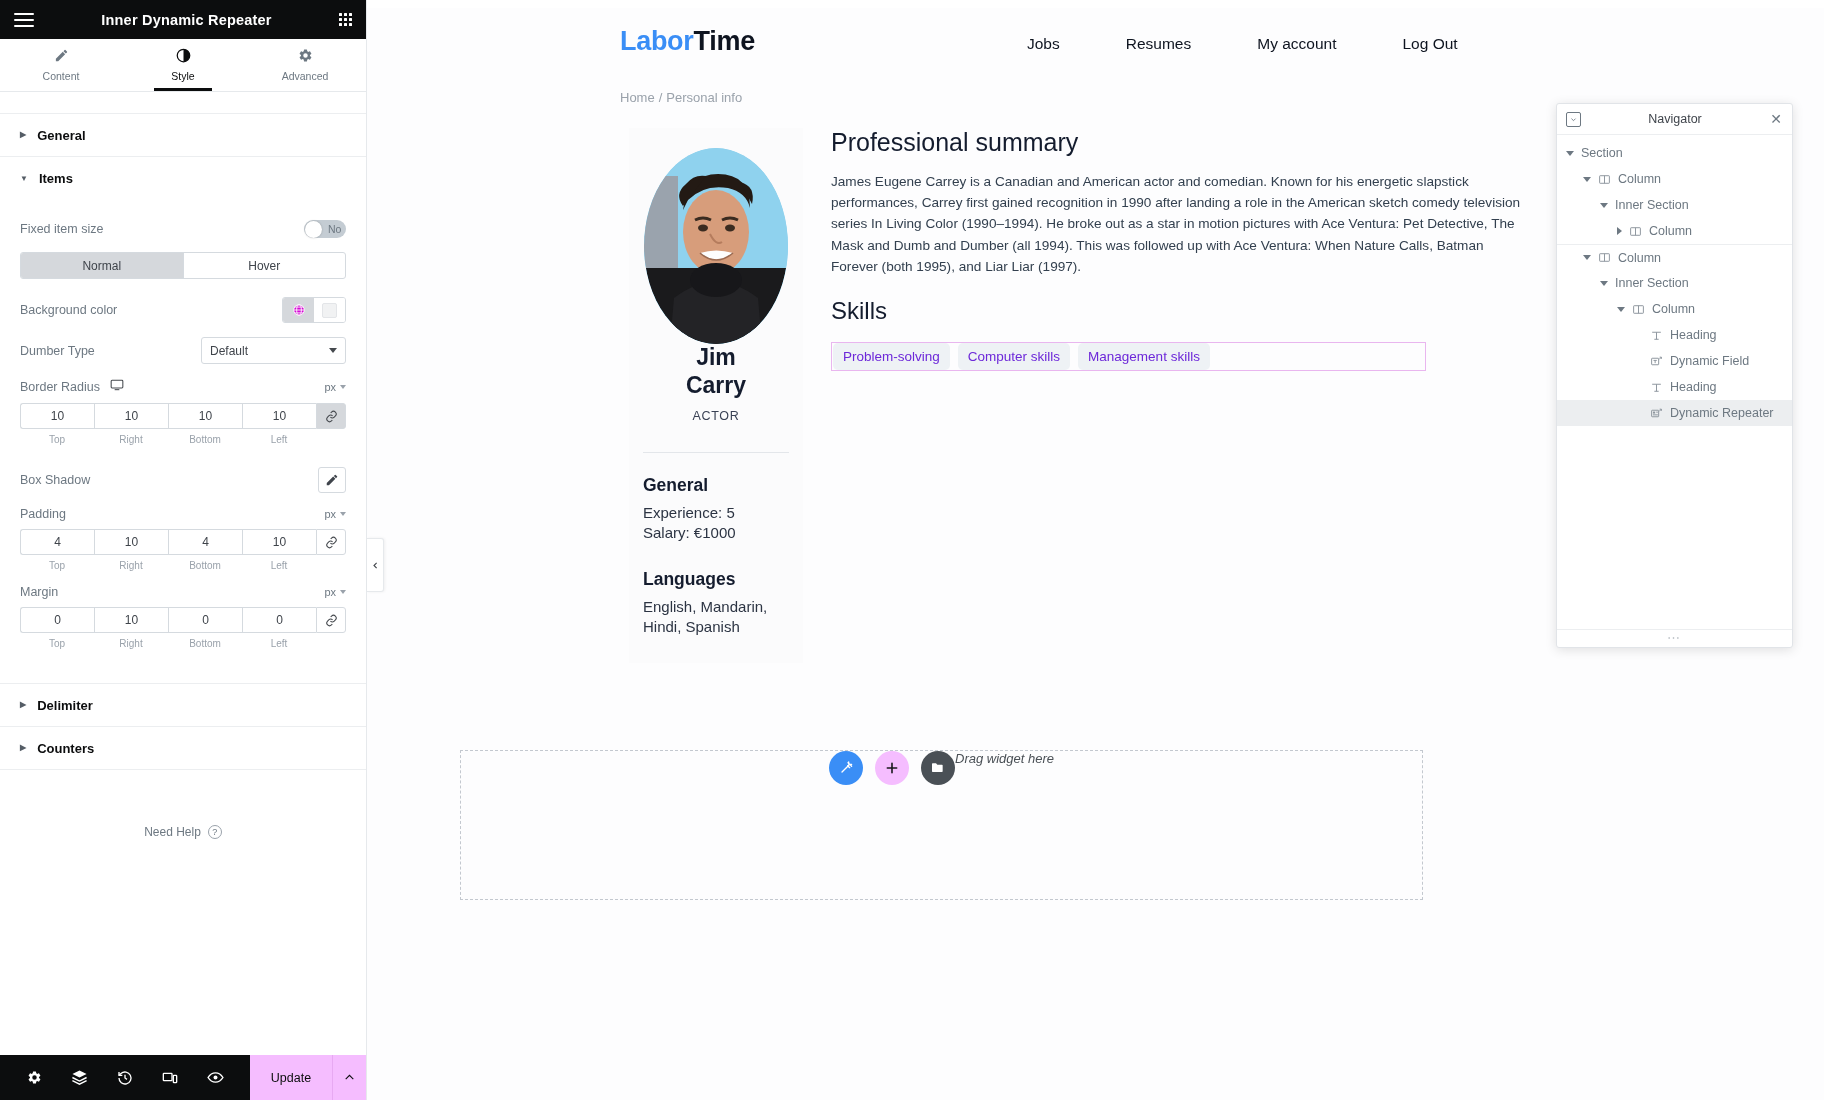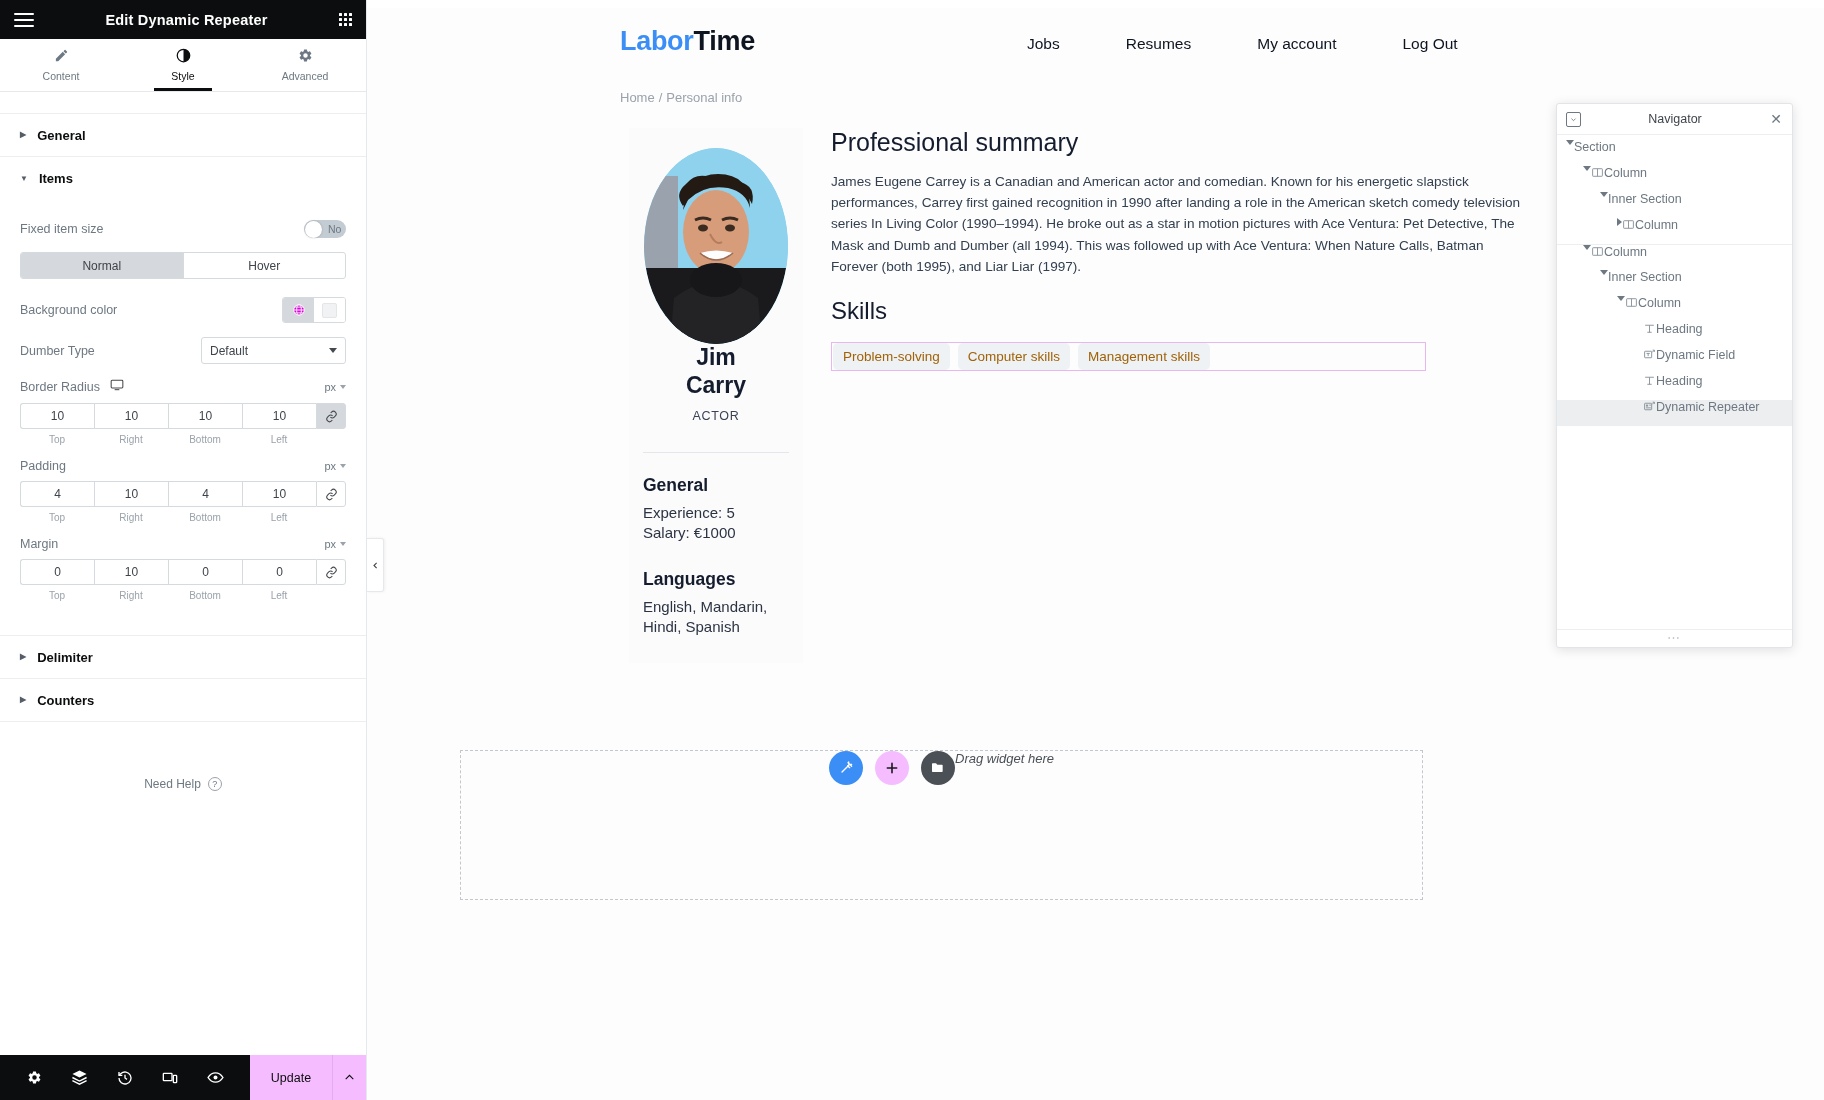--- a/index.html
+++ b/index.html
@@ -149,21 +149,21 @@
   .h-pro { font-size:25px; color:#141c2e; font-weight:normal; }
   .p-pro { margin-top:14px; font-size:13.6px; line-height:1.56; color:#33404f; }
   .h-skills { margin-top:20px; font-size:24px; color:#141c2e; font-weight:normal;}
 
   .repeater-wrap {
     margin-top:17px; border:1px solid #e9b6ef; width:595px; height:29px;
     display:flex; align-items:center; gap:8px; padding-left:1px; position:relative;
   }
   .chip {
     background:#eef2f5; border-radius:5px; padding:4px 10px; font-size:13.5px;
-    color:#a16207; line-height:1.45; margin:0 0 0 0;
+    color:#6d28d9; line-height:1.45; margin:0 0 0 0;
   }
 
   .dropzone {
     position:absolute; left:93px; top:742px; width:963px; height:150px;
     border:1px dashed #c3c8cf; display:flex; flex-direction:row;
     align-items:flex-start; justify-content:center; gap:0;
   }
   .dz-icons { display:flex; gap:12px; }
   .dz-btn { width:34px; height:34px; border-radius:50%; display:flex; align-items:center; justify-content:center; cursor:pointer;}
   .dz-blue { background:#3a8ef6; }
@@ -177,21 +177,21 @@
     background:#fff; border:1px solid #e1e4e8; border-radius:3px;
     box-shadow:0 2px 12px rgba(0,0,0,.12); display:flex; flex-direction:column; z-index:30;
   }
   .nav-header { height:31px; display:flex; align-items:center; justify-content:space-between;
                 padding:0 9px; border-bottom:1px solid #eceef0;}
   .nav-title { font-size:12.5px; color:#3f444b; flex:1; text-align:center;}
   .nav-dock { width:15px; height:15px; border:1.5px solid #6d7882; border-radius:2px;
               display:flex; align-items:center; justify-content:center; cursor:pointer;}
   .nav-close { font-size:14px; color:#6d7882; cursor:pointer; line-height:1; width:14px; text-align:center;}
   .nav-tree { flex:1; overflow:hidden; padding-top:5px; }
-  .nav-item { height:26px; display:flex; font-size:12.5px; color:#6d7882; cursor:pointer;}
+  .nav-item { height:26px; display:flex; align-items:center; gap:7px; font-size:12.5px; color:#6d7882; cursor:pointer;}
   .nav-item.selected { background:#eceef0; }
   .nav-item.rule-top { border-top:1px solid #eceef0; }
   .tri { width:0; height:0; }
   .tri.down { border-left:4px solid transparent; border-right:4px solid transparent; border-top:5px solid #6d7882;}
   .tri.right { border-top:4px solid transparent; border-bottom:4px solid transparent; border-left:5px solid #6d7882;}
   .tri.none { width:9px; }
   .nav-resize { height:18px; display:flex; align-items:flex-start; justify-content:center;
                 border-top:1px solid #eceef0; color:#b4bac0; font-size:13px; letter-spacing:2px; cursor:ns-resize;}
 </style>
 </head>
@@ -200,21 +200,21 @@
 <div id="app">
 
   <div id="panel">
 
     <div class="panel-header">
       <div class="hamburger">
           <i></i>
           <i></i>
           <i></i>
         </div>
-      <div class="panel-title">Edit Dynamic Repeater</div>
+      <div class="panel-title">Inner Dynamic Repeater</div>
       <div class="grid-icon">
         <i></i>
           <i></i>
           <i></i>
           <i></i>
           <i></i>
           <i></i>
           <i></i>
           <i></i>
           <i></i>
@@ -336,20 +336,28 @@
               <span class="dimlabel">Left</span>
             </div>
           <div class="linkbtn on">
             <svg width="13" height="13" viewBox="0 0 24 24" fill="none" stroke="#45494e" stroke-width="2">
               <path d="M10 13a5 5 0 007.07 0l2.12-2.12a5 5 0 00-7.07-7.07L10.5 5.5"></path>
               <path d="M14 11a5 5 0 00-7.07 0L4.8 13.12a5 5 0 007.07 7.07L13.5 18.5"></path>
             </svg>
           </div>
         </div>
 
+        <div class="row" style="margin-top:22px;">
+          <span class="row-label">Box Shadow</span>
+          <div class="penbtn">
+            <svg width="14" height="14" viewBox="0 0 24 24" fill="#3f444b">
+                <path d="M3 17.25V21h3.75L17.81 9.94l-3.75-3.75L3 17.25zM20.71 7.04a1 1 0 000-1.41l-2.34-2.34a1 1 0 00-1.41 0l-1.83 1.83 3.75 3.75 1.83-1.83z"></path>
+              </svg>
+          </div>
+        </div>
 
         <div class="dim-head">
           <div class="dim-head-left">
               <span>Padding</span>
             </div>
           <div class="unit">
             <span>px</span>
             <span class="uc"></span>
           </div>
         </div>

